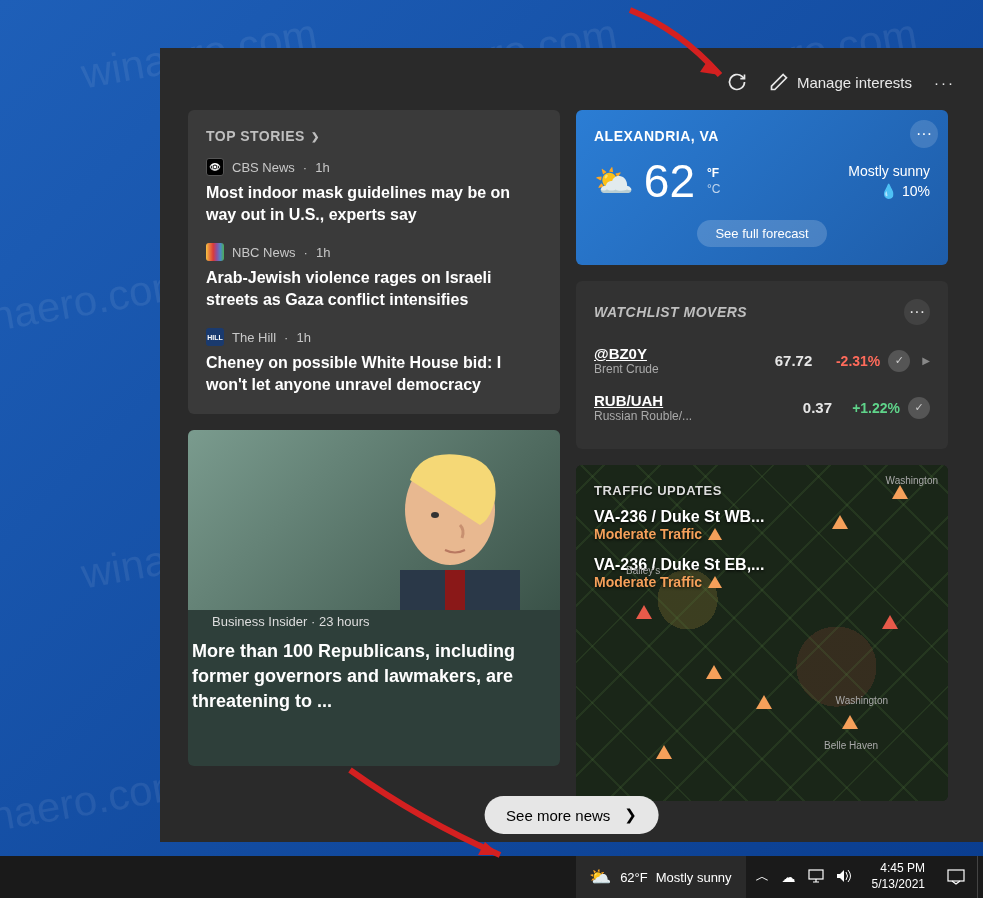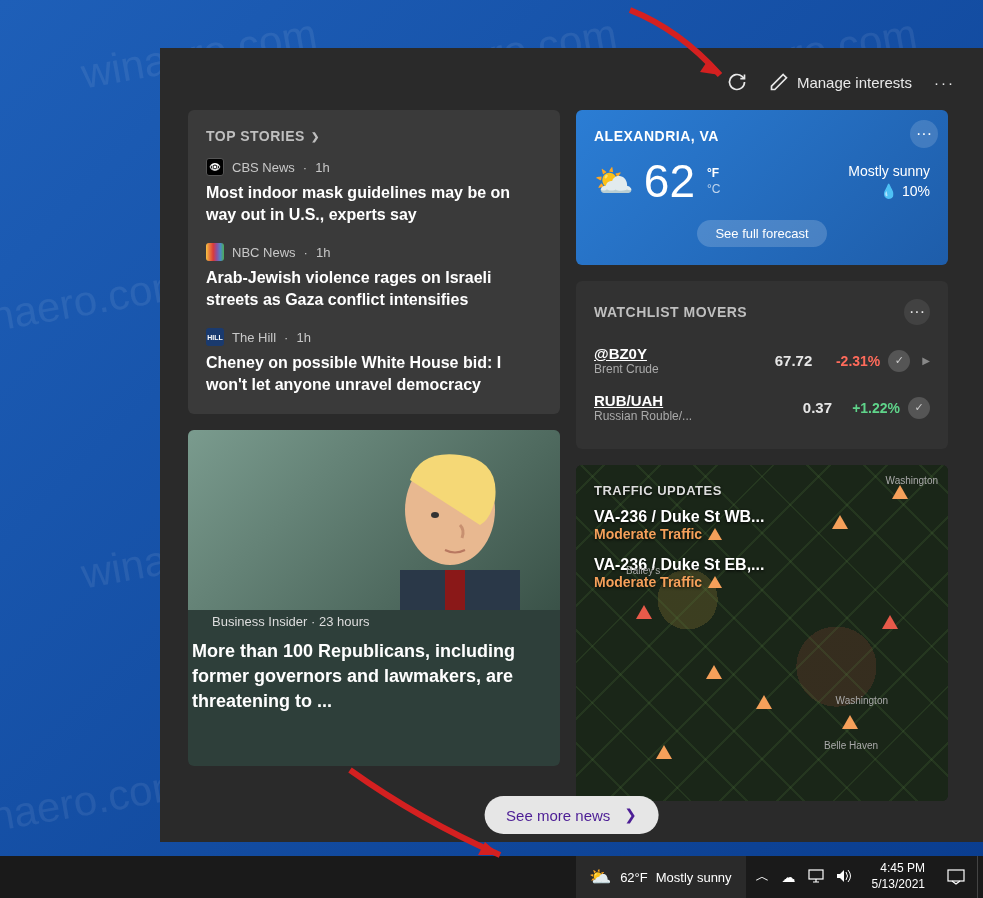--- a/index.html
+++ b/index.html
@@ -84,21 +84,21 @@
 .traffic-content { position: relative; }
 .traffic-title { font-size: 13px; font-weight: 600; color: #ddd; letter-spacing: 0.5px; margin-bottom: 10px; text-shadow: 0 1px 3px rgba(0,0,0,0.8); }
 .traffic-item { margin-bottom: 14px; text-shadow: 0 1px 3px rgba(0,0,0,0.9); }
 .traffic-road { font-size: 16px; font-weight: 700; }
 .traffic-status { font-size: 14px; font-weight: 600; color: #f5a05a; display: flex; align-items: center; gap: 6px; }
 .warn-icon { display:inline-block; width:0; height:0; border-left:7px solid transparent; border-right:7px solid transparent; border-bottom:12px solid #f5a05a; position:relative; }
 .traffic-pins { position: absolute; inset: 0; }
 .pin { position: absolute; width: 0; height: 0; border-left: 8px solid transparent; border-right: 8px solid transparent; border-bottom: 14px solid #f5a05a; }
 .pin.red { border-bottom-color: #e85a4a; }
 
-.see-more { position: absolute; left: 50%; transform: translateX(-50%); bottom: 8px; background: #e6e6e6; color: #4c1d95; border: none; border-radius: 20px; padding: 10px 22px; font-size: 15px; font-weight: 500; cursor: pointer; display: flex; align-items: center; gap: 14px; z-index: 5; }
+.see-more { position: absolute; left: 50%; transform: translateX(-50%); bottom: 8px; background: #e6e6e6; color: #000000; border: none; border-radius: 20px; padding: 10px 22px; font-size: 15px; font-weight: 500; cursor: pointer; display: flex; align-items: center; gap: 14px; z-index: 5; }
 
 .arrow-annot { position: absolute; pointer-events: none; z-index: 20; }
 .arrow-annot svg path { stroke: #d42020; stroke-width: 6; fill: none; }
 .arrow-annot svg polygon { fill: #d42020; }
 
 .taskbar { position: absolute; bottom: 0; left: 0; right: 0; height: 42px; background: #1a1a1a; display: flex; align-items: center; color: #fff; font-size: 13px; }
 .taskbar-spacer { flex: 1; }
 .tb-weather { background: #2a2a2a; height: 100%; display: flex; align-items: center; padding: 0 14px; gap: 8px; }
 .tb-w-icon { font-size: 18px; }
 .tb-tray { display: flex; align-items: center; gap: 12px; padding: 0 10px; }
@@ -227,21 +227,21 @@
               <span>💧</span>
               <span>10%</span>
             </div>
           </div>
         </div>
         <button class="forecast-btn">See full forecast</button>
       </div>
 
       <div class="card card-dark">
         <div class="watchlist-header">
-          <div class="section-title" style="margin-bottom:0;">WATCHLIST MOVERS</div>
+          <div class="section-title" style="margin-bottom:0;font-style:italic;">WATCHLIST MOVERS</div>
           <div class="watchlist-more">
               <span>···</span>
             </div>
         </div>
         <div class="mover-row">
           <div class="mover-info">
             <div class="mover-sym">@BZ0Y</div>
             <div class="mover-name">Brent Crude</div>
           </div>
           <div class="mover-price">67.72</div>

